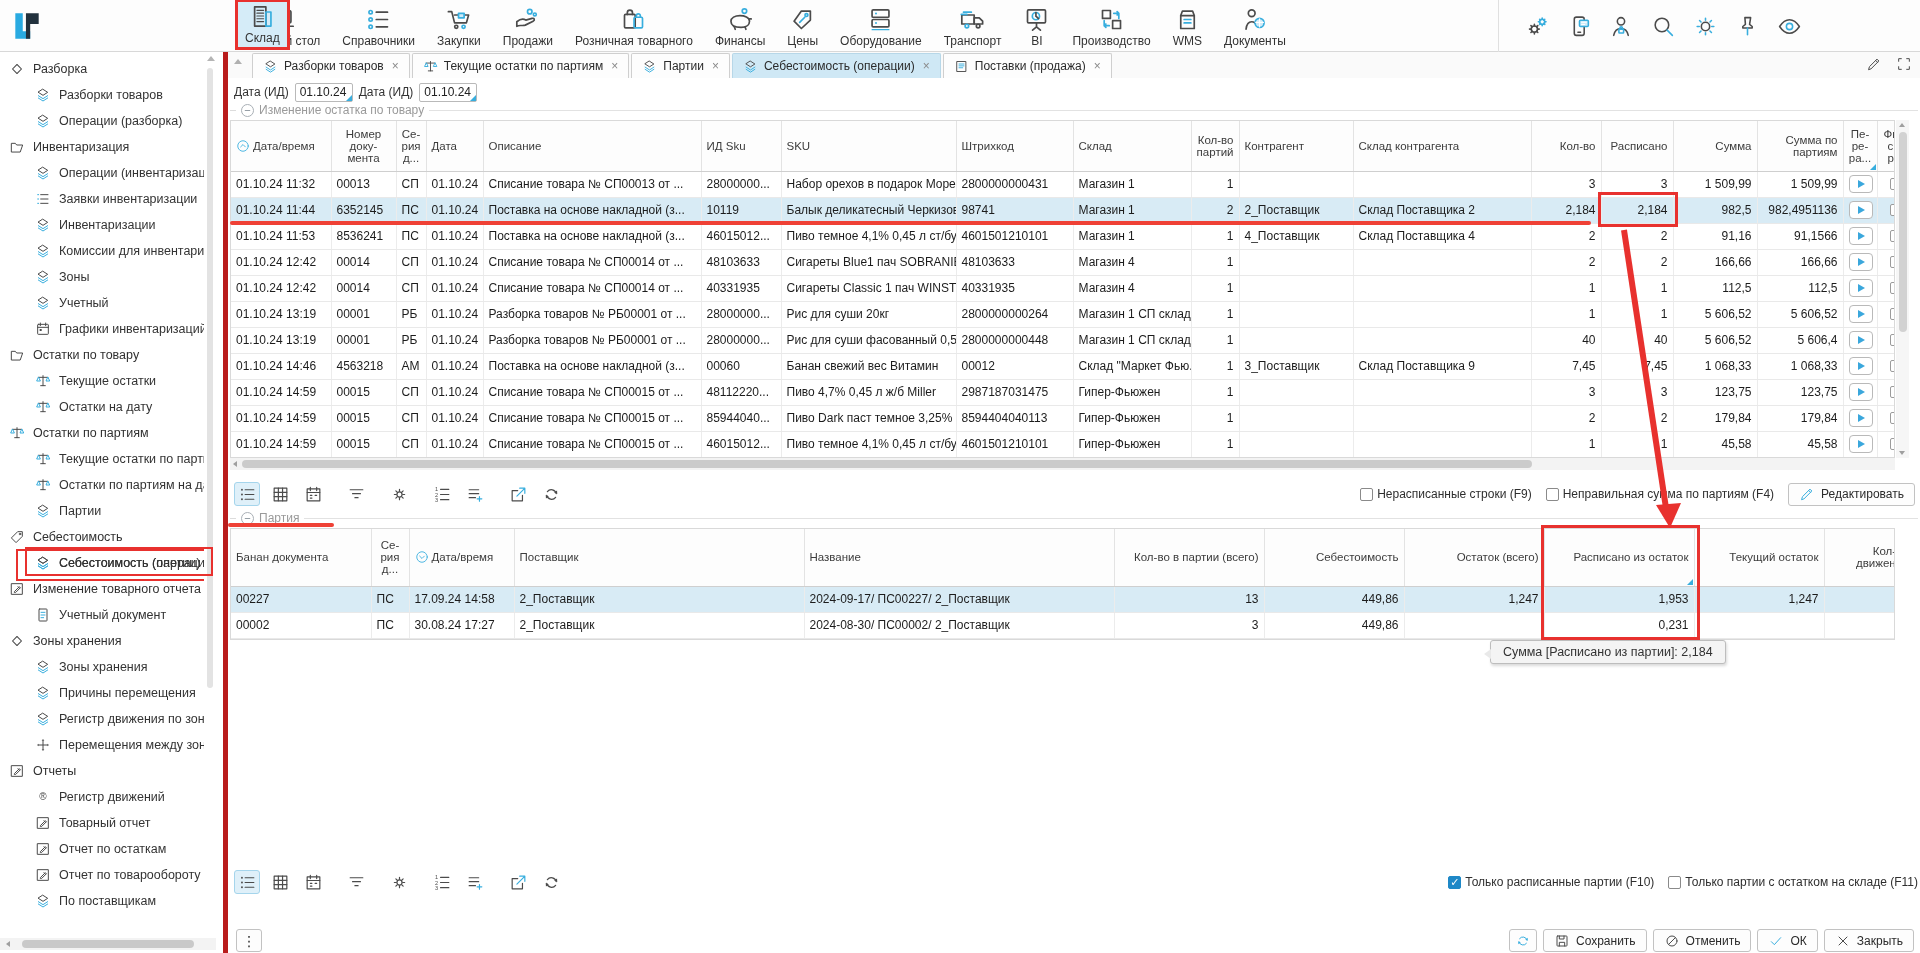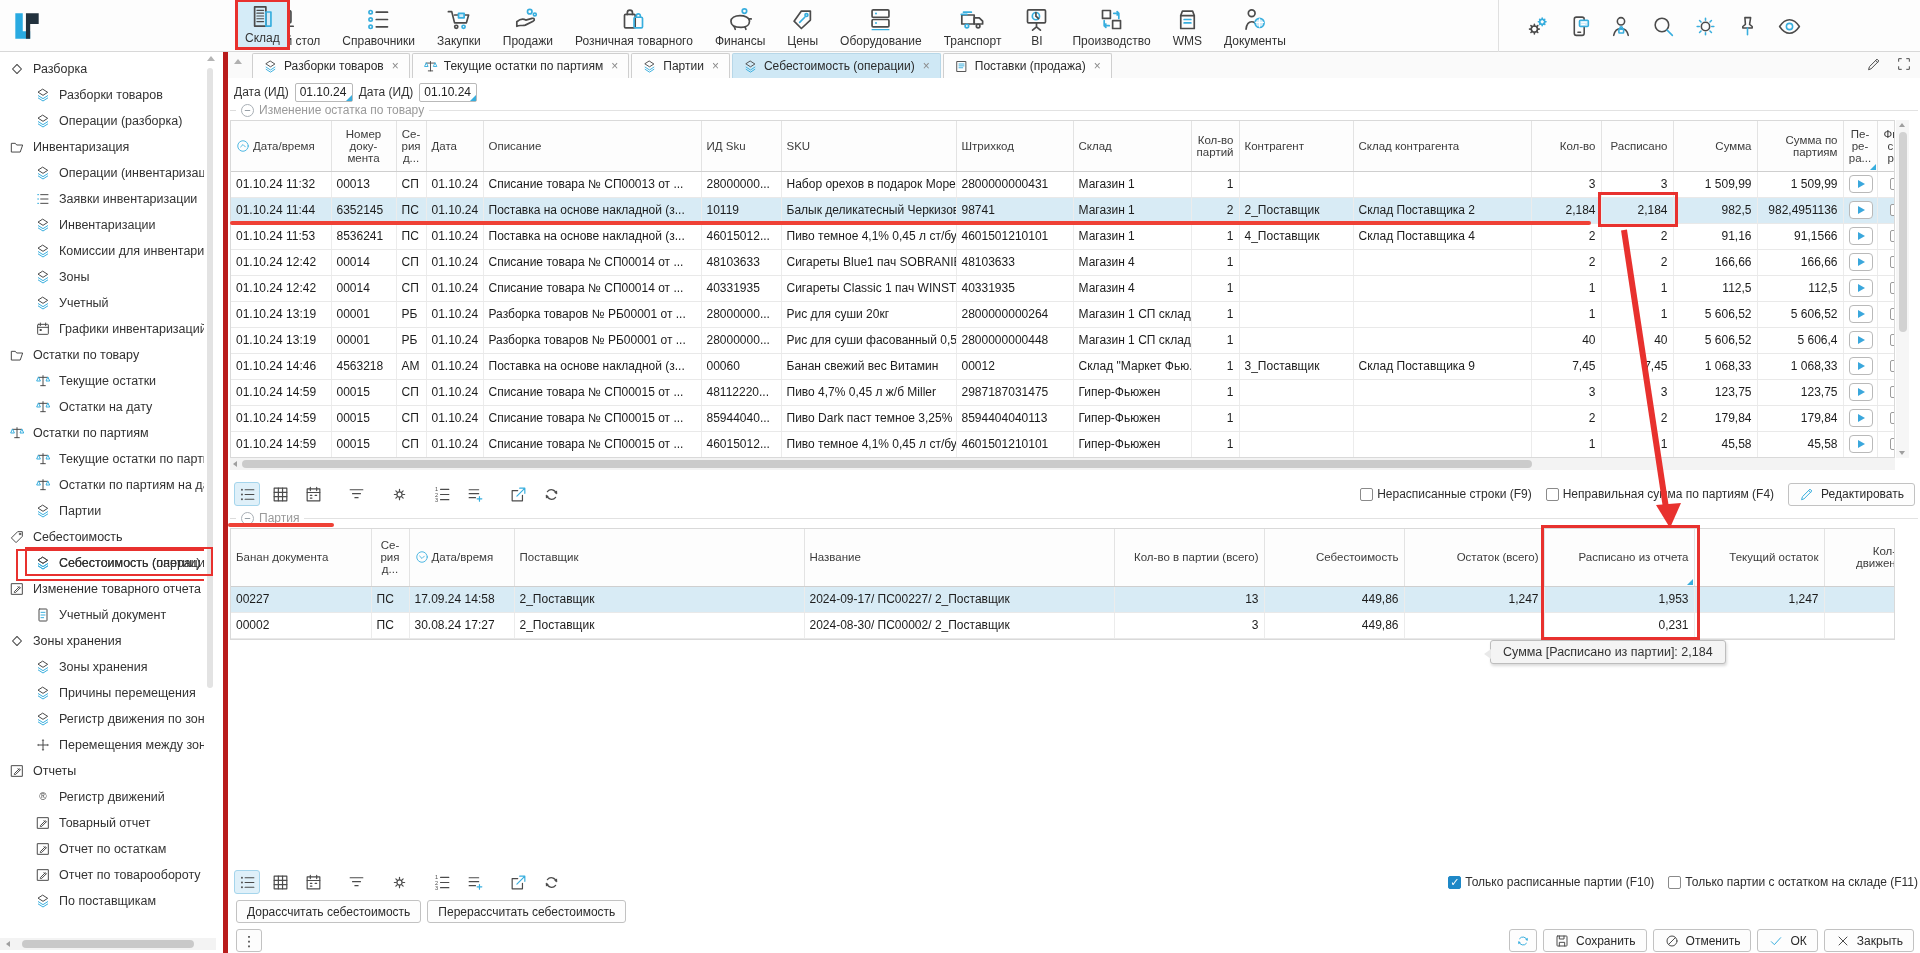--- a/index.html
+++ b/index.html
@@ -1356,21 +1356,21 @@
                   <span>Себестоимость</span>
                 </div>
               </th>
               <th>
                 <div class="thc r">
                   <span>Остаток (всего)</span>
                 </div>
               </th>
               <th>
                 <div class="thc r">
-                  <span>Расписано из отчета</span>
+                  <span>Расписано из остаток</span>
                 </div>
                 <span class="mk"></span>
               </th>
               <th>
                 <div class="thc r">
                   <span>Текущий остаток</span>
                 </div>
               </th>
               <th>
                 <div class="thc r">
@@ -1498,24 +1498,20 @@
             <span class="box on">✓</span>
             <span>Только расписанные партии (F10)</span>
           </label>
           <label class="cbx">
             <span class="box"></span>
             <span>Только партии с остатком на складе (F11)</span>
           </label>
         </div>
     </div>
 
-    <div id="actions">
-      <button class="btn">Дорассчитать себестоимость</button>
-      <button class="btn">Перерассчитать себестоимость</button>
-    </div>
 
     <div id="footer">
       <button class="btn" id="more-btn">⋮</button>
       <div class="f-right">
         <button class="btn" id="sync-btn">
             <span class="icn" style="width: 16px; height: 16px;">
               <svg viewBox="0 0 24 24">
                 <path class="a" d="M6.8 8.5A6.3 6.3 0 0118 11M17.2 15.5A6.3 6.3 0 016 13"></path>
                 <path class="fa" d="M19 7l.3 4.4-4-1.8zM5 17l-.3-4.4 4 1.8z"></path>
               </svg>

